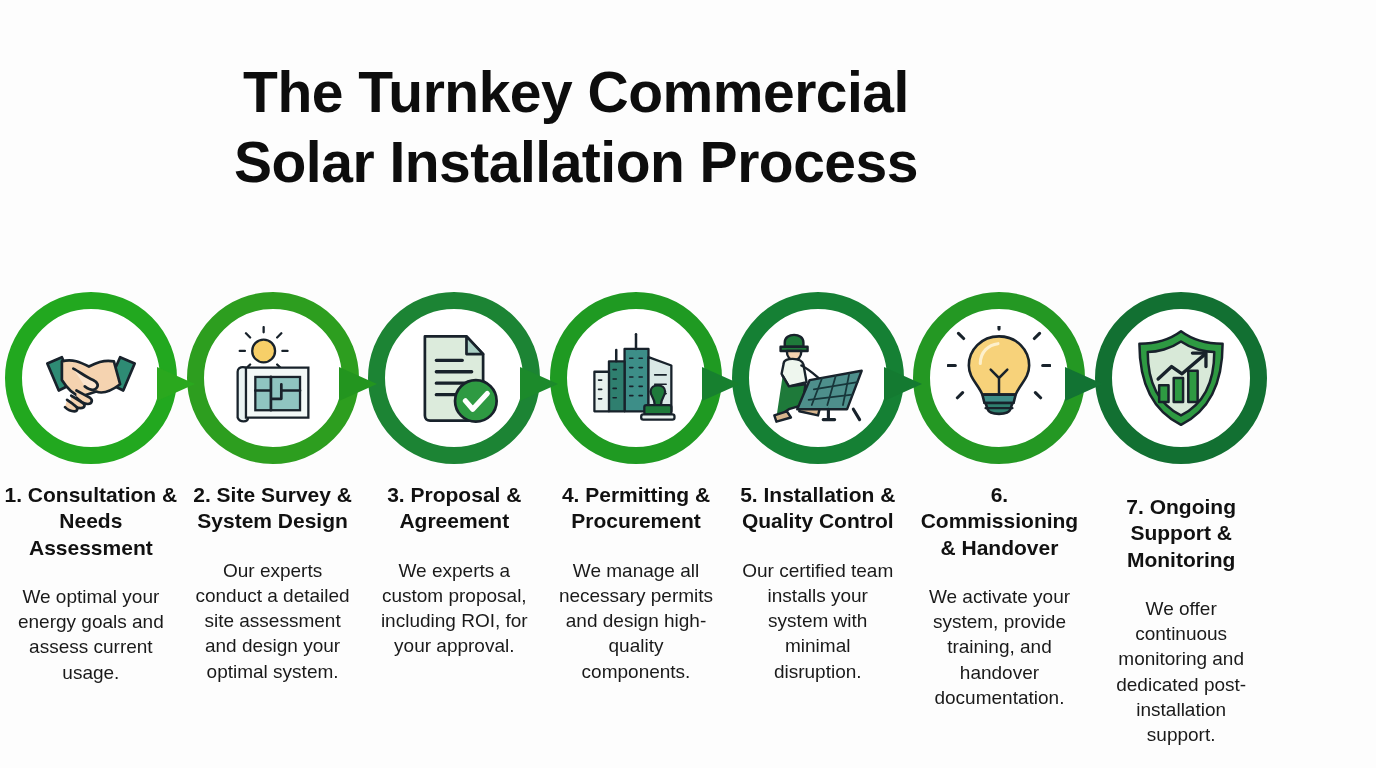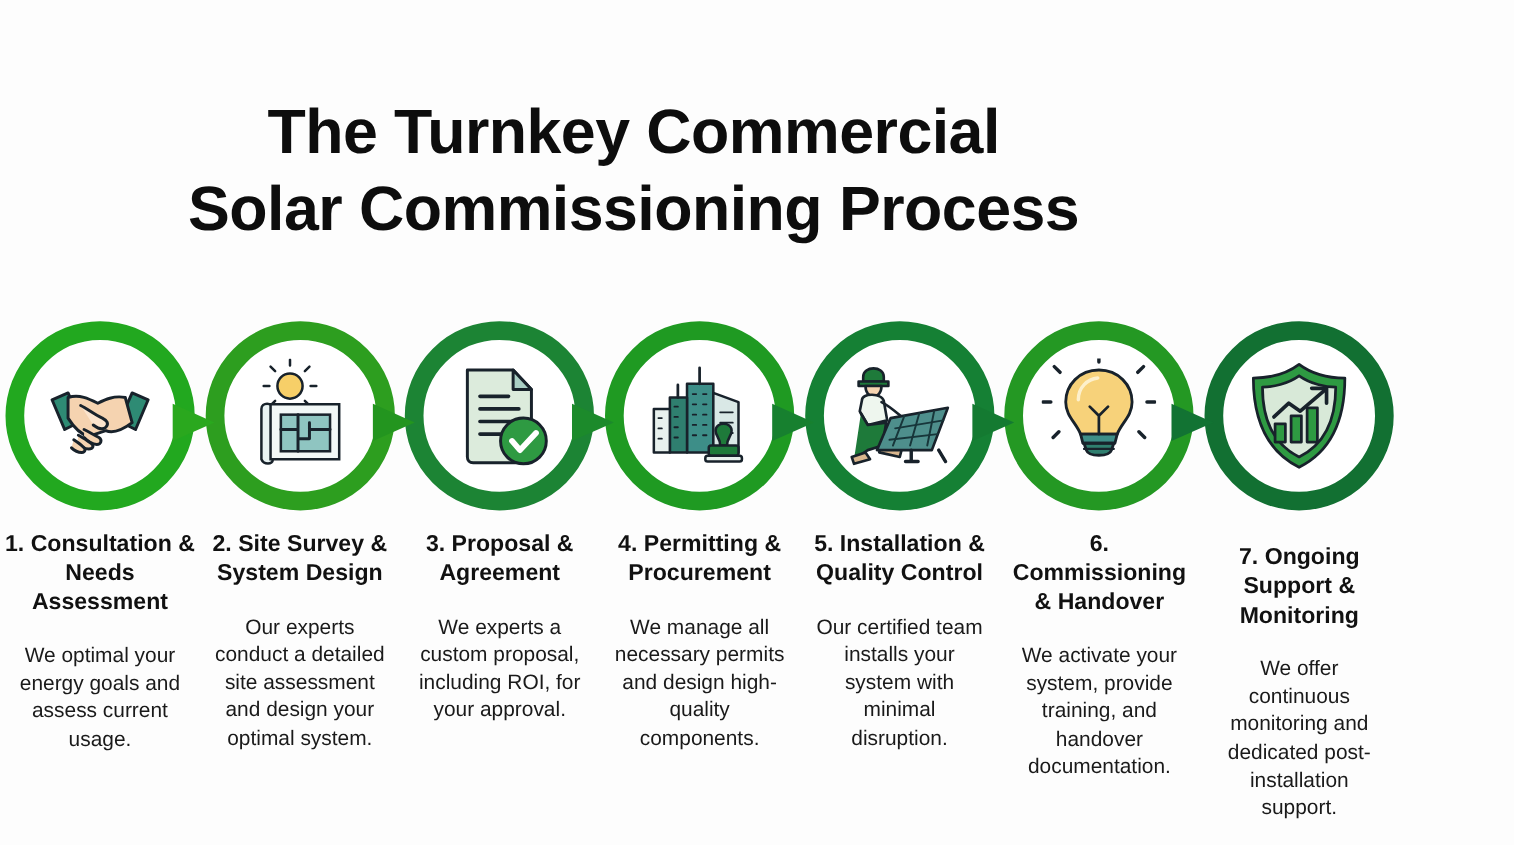--- a/index.html
+++ b/index.html
@@ -12,21 +12,20 @@
   #infographic {
     position:relative;
     width:1376px; height:768px;
     background:#fdfdfd;
   }
   
   .title-block {
     position:absolute;
     top:58px; left:0; width:1152px;
     text-align:center;
-    margin-top:28px;
   }
   .title-line {
     font-size:57px;
     font-weight:bold;
     line-height:1.22;
     color:#0d0d0d;
     letter-spacing:-0.5px;
   }
   
   .steps {
@@ -97,21 +96,21 @@
     color:#1a1a1a;
   }
 </style>
 </head>
 <body style="background: rgb(253, 253, 253);">
 
 <div id="infographic">
 
   <div class="title-block">
     <div class="title-line">The Turnkey Commercial</div>
-    <div class="title-line">Solar Commissioning Process</div>
+    <div class="title-line">Solar Installation Process</div>
   </div>
 
   <div class="steps">
 
     <div class="step">
       <div class="circle-wrap">
         <div class="ring" style="border-color: rgb(34, 168, 31);"></div>
         <div class="icon-holder">
           <svg viewBox="0 0 100 100">
             <g stroke="#18222b" stroke-width="2.6" stroke-linejoin="round" stroke-linecap="round">

